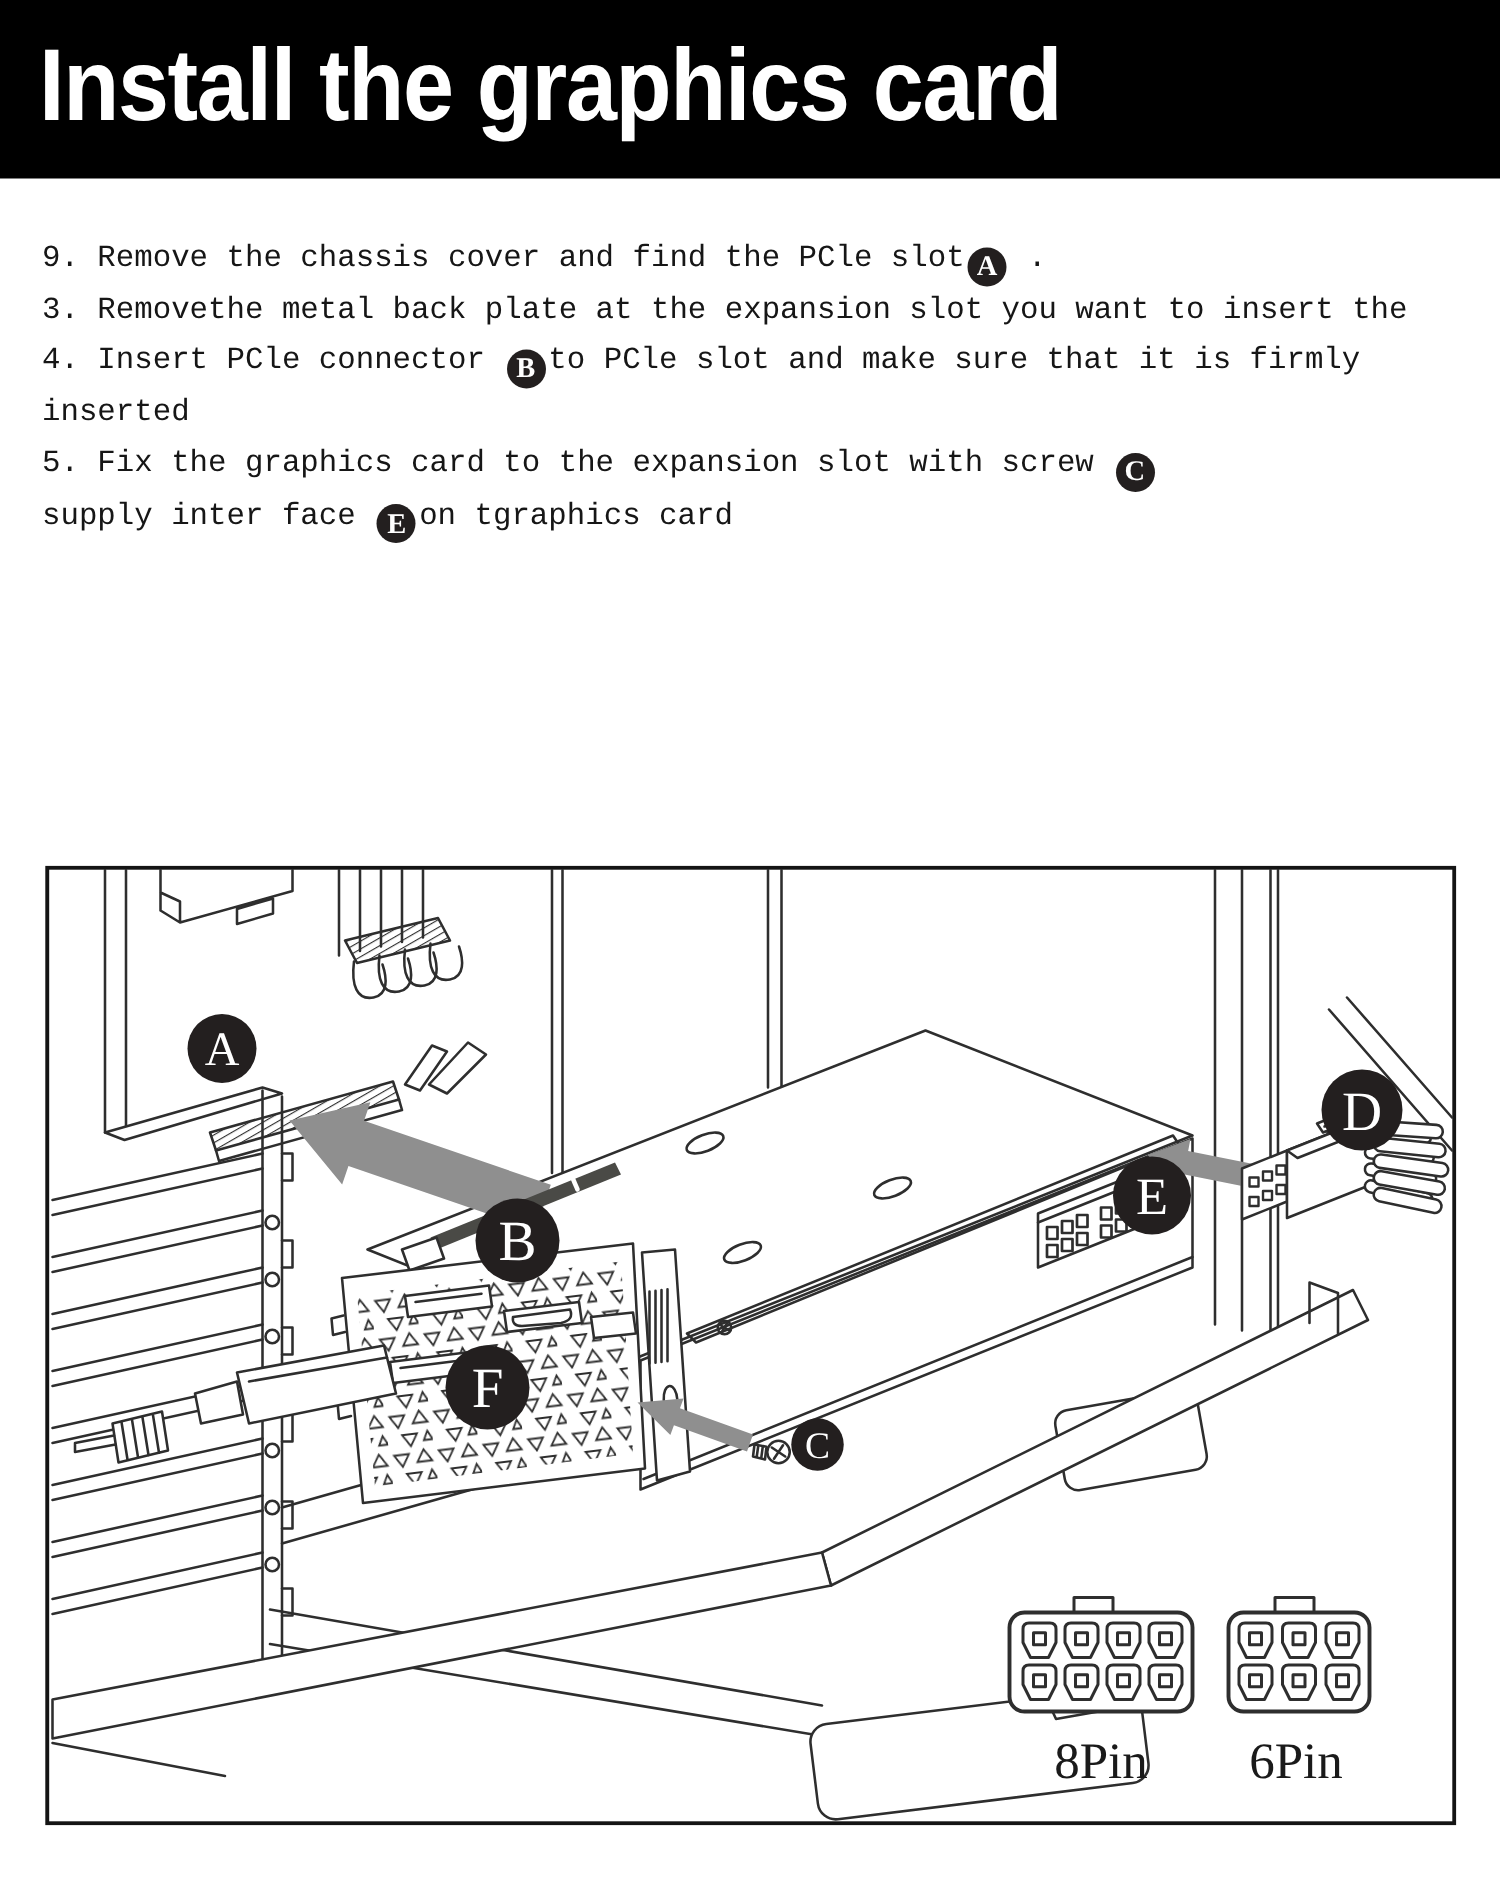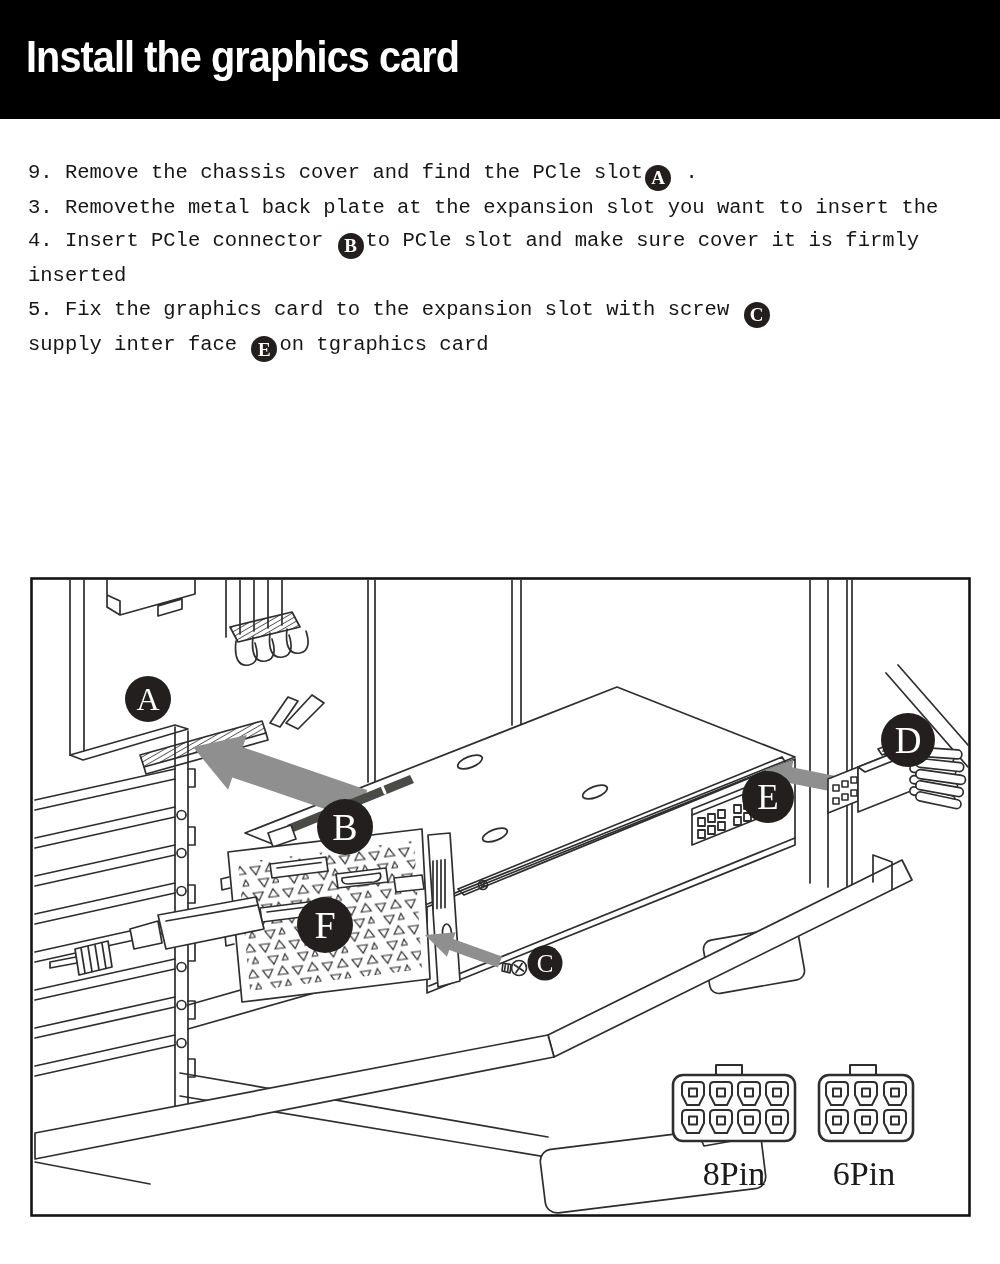--- a/index.html
+++ b/index.html
@@ -8,21 +8,21 @@
     background:#ffffff; overflow:hidden;
     font-family:"Liberation Mono", monospace;
   }
   .title-bar {
     position:absolute; left:0; top:0; width:1000px; height:119px;
     background:#000000; overflow:hidden;
   }
   .title-bar h1 {
     margin:0; padding-left:26px; color:#ffffff;
     font-family:"Liberation Sans", sans-serif; font-weight:700;
-    font-size:44px; line-height:114px; letter-spacing:-1px;
+    font-size:68px; line-height:114px; letter-spacing:-1px;
   }
   .title-inner { display:inline-block; transform:scaleX(0.9); transform-origin:0 50%; white-space:nowrap; }
   .instructions {
     position:absolute; left:28px; top:156px; width:940px;
     font-size:20.5px; line-height:33.6px; color:#161616;
   }
   .step-line { white-space:pre; }
   .badge {
     display:inline-flex; width:26px; height:26px; border-radius:50%;
     background:#231f1f; color:#ffffff;
@@ -40,21 +40,21 @@
 </head>
 <body>
 
 <div class="title-bar">
   <h1><span class="title-inner">Install the graphics card</span></h1>
 </div>
 
 <div class="instructions">
     <div class="step-line"><span>9. Remove the chassis cover and find the PCle slot</span><span class="badge">A</span><span> .</span></div>
     <div class="step-line"><span>3. Removethe metal back plate at the expansion slot you want to insert the</span></div>
-    <div class="step-line"><span>4. Insert PCle connector </span><span class="badge">B</span><span>to PCle slot and make sure cover it is firmly</span></div>
+    <div class="step-line"><span>4. Insert PCle connector </span><span class="badge">B</span><span>to PCle slot and make sure that it is firmly</span></div>
     <div class="step-line"><span>inserted</span></div>
     <div class="step-line"><span>5. Fix the graphics card to the expansion slot with screw </span><span class="badge">C</span></div>
     <div class="step-line"><span>supply inter face </span><span class="badge">E</span><span>on tgraphics card</span></div>
   </div>
 
 <div class="diagram-frame">
 <svg width="941" height="640" viewBox="0 0 941 640" xmlns="http://www.w3.org/2000/svg">
   <defs>
     <pattern id="hatch" width="4.5" height="4.5" patternUnits="userSpaceOnUse" patternTransform="rotate(60)">
       <line x1="0" y1="0" x2="0" y2="4.5" stroke="#2e2e2e" stroke-width="1.5"></line>

